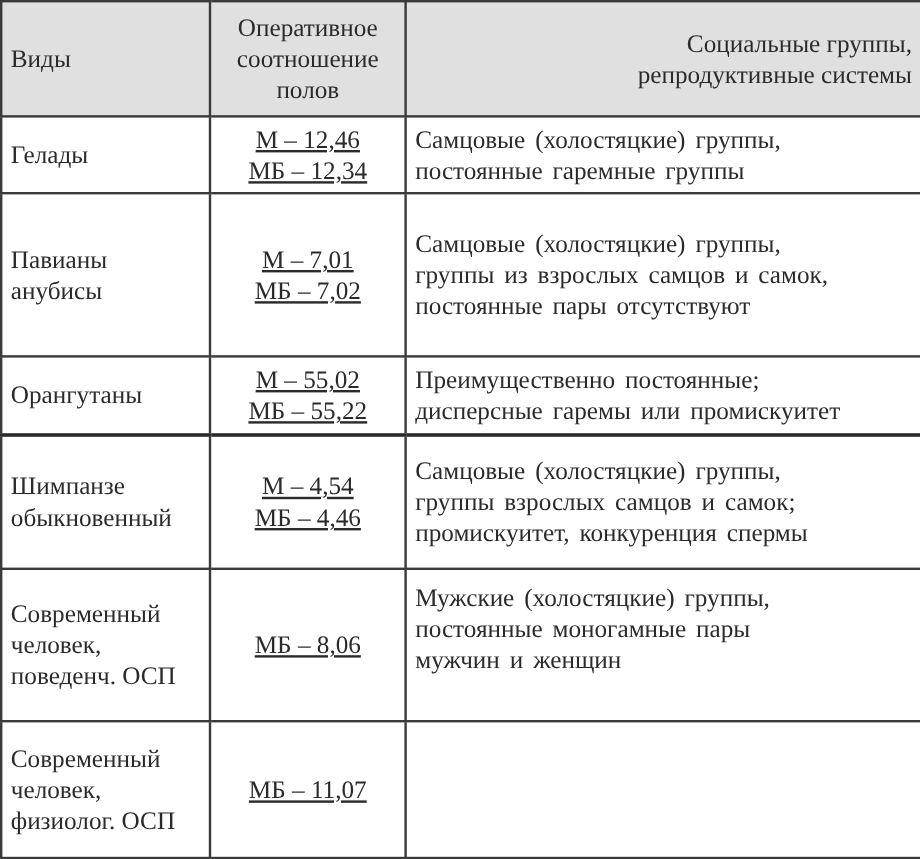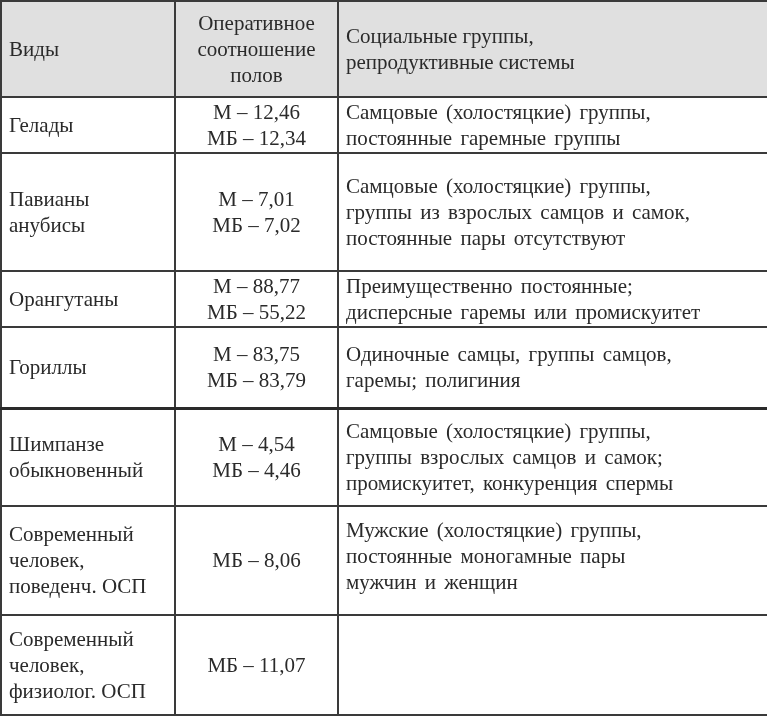--- a/index.html
+++ b/index.html
@@ -16,23 +16,23 @@
     }
     .tbl td, .tbl th {
       border: 2px solid #3a3a3a;
       vertical-align: middle;
       padding: 0 7px;
       font-weight: normal;
     }
     .tbl thead th { background: #e0e0e0; height: 94px; }
     .tbl th.c1 { text-align: left; }
     .tbl th.c2 { padding: 0 4px; }
-    .tbl th.c3 { text-align: left; }
+    .tbl th.c3 { text-align: right; }
     .tbl td.c1 { text-align: left; }
-    .tbl td.c2 { text-align: center; white-space: nowrap; }
+    .tbl td.c2 { text-align: center; white-space: nowrap; text-decoration: underline; }
     .tbl td.c3 { text-align: left; word-spacing: 3px; }
     .tbl tr.thick td { border-top: 3px solid #2a2a2a; }
     .line { display: block; }
   </style>
 </head>
 <body>
 
 <table class="tbl">
   <colgroup>
     <col style="width:174px">
@@ -85,42 +85,29 @@
         <span class="line">группы из взрослых самцов и самок,</span>
         <span class="line">постоянные пары отсутствуют</span>
       </td>
     </tr>
 
     <tr style="height:48px">
       <td class="c1">
         <span class="line">Орангутаны</span>
       </td>
       <td class="c2">
-        <span class="line">М – 88,77</span>
+        <span class="line">М – 55,02</span>
         <span class="line">МБ – 55,22</span>
       </td>
       <td class="c3">
         <span class="line">Преимущественно постоянные;</span>
         <span class="line">дисперсные гаремы или промискуитет</span>
       </td>
     </tr>
 
-    <tr style="height:78px">
-      <td class="c1">
-        <span class="line">Гориллы</span>
-      </td>
-      <td class="c2">
-        <span class="line">М – 83,75</span>
-        <span class="line">МБ – 83,79</span>
-      </td>
-      <td class="c3">
-        <span class="line">Одиночные самцы, группы самцов,</span>
-        <span class="line">гаремы; полигиния</span>
-      </td>
-    </tr>
 
     <tr class="thick" style="height:94px">
       <td class="c1">
         <span class="line">Шимпанзе</span>
         <span class="line">обыкновенный</span>
       </td>
       <td class="c2">
         <span class="line">М – 4,54</span>
         <span class="line">МБ – 4,46</span>
       </td>

